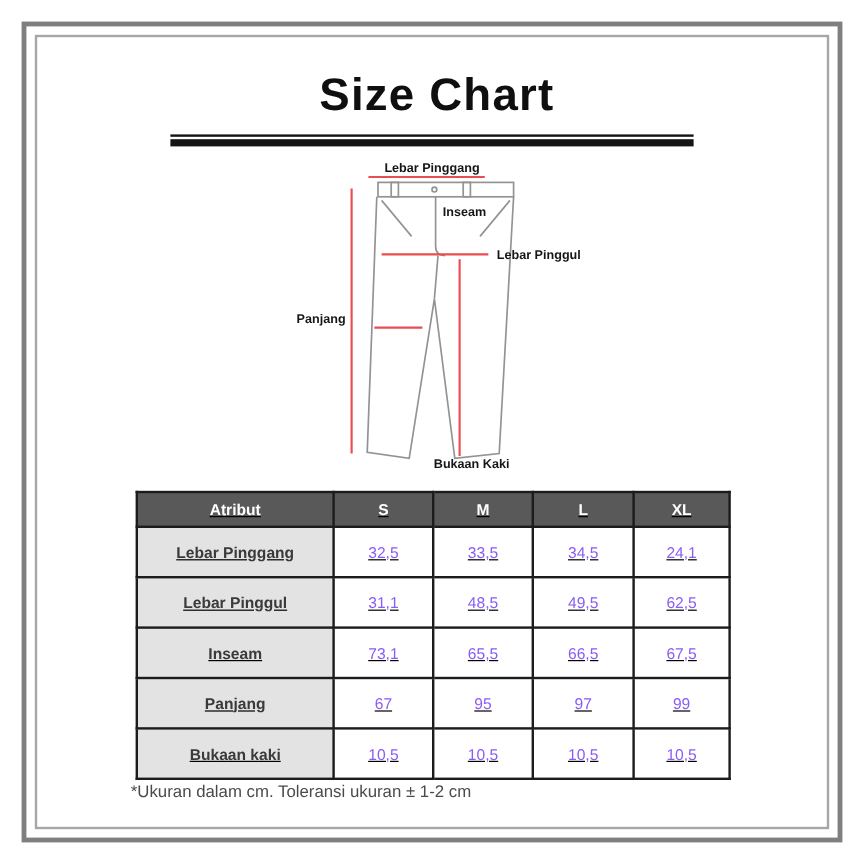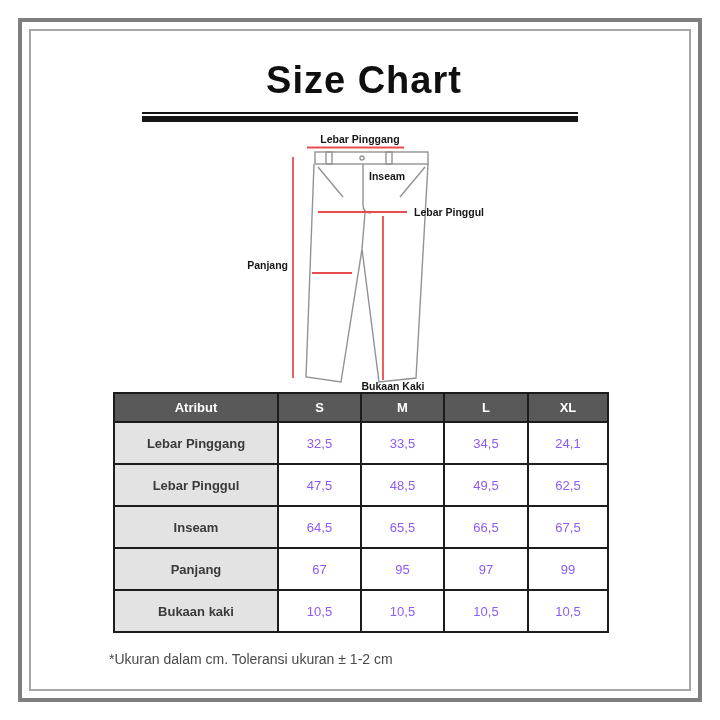--- a/index.html
+++ b/index.html
@@ -21,22 +21,22 @@
   }
   .title-rule{position:absolute;left:142px;top:112px;width:436px;}
   .title-rule .thin{height:2px;background:#151515;}
   .title-rule .thick{height:6px;background:#151515;margin-top:2px;}
   .diagram-svg{position:absolute;left:225px;top:128px;}
   .diagram-svg text{
     font-family:"Liberation Sans", sans-serif;
     font-size:10.5px;font-weight:bold;fill:#161616;
   }
   .size-table{
-    position:absolute;left:113px;top:392px;width:494px;
-    border-collapse:collapse;table-layout:fixed;
+    position:absolute;left:113px;top:409px;width:494px;
+    border-collapse:collapse;table-layout:fixed;text-decoration:underline;
   }
   .size-table th,.size-table td{
     border:2px solid #1c1c1c;text-align:center;vertical-align:middle;
     padding:0;box-sizing:border-box;
   }
   .size-table thead tr{height:29px;}
   .size-table tbody tr{height:42px;}
   .size-table th{
     background:#595959;color:#ffffff;font-size:13px;font-weight:bold;
   }
@@ -118,28 +118,28 @@
   <tbody>
     <tr>
       <td class="attr">Lebar Pinggang</td>
       <td class="val">32,5</td>
       <td class="val">33,5</td>
       <td class="val">34,5</td>
       <td class="val">24,1</td>
     </tr>
     <tr>
       <td class="attr">Lebar Pinggul</td>
-      <td class="val">47,5</td>
+      <td class="val">31,1</td>
       <td class="val">48,5</td>
       <td class="val">49,5</td>
       <td class="val">62,5</td>
     </tr>
     <tr>
       <td class="attr">Inseam</td>
-      <td class="val">64,5</td>
+      <td class="val">73,1</td>
       <td class="val">65,5</td>
       <td class="val">66,5</td>
       <td class="val">67,5</td>
     </tr>
     <tr>
       <td class="attr">Panjang</td>
       <td class="val">67</td>
       <td class="val">95</td>
       <td class="val">97</td>
       <td class="val">99</td>

